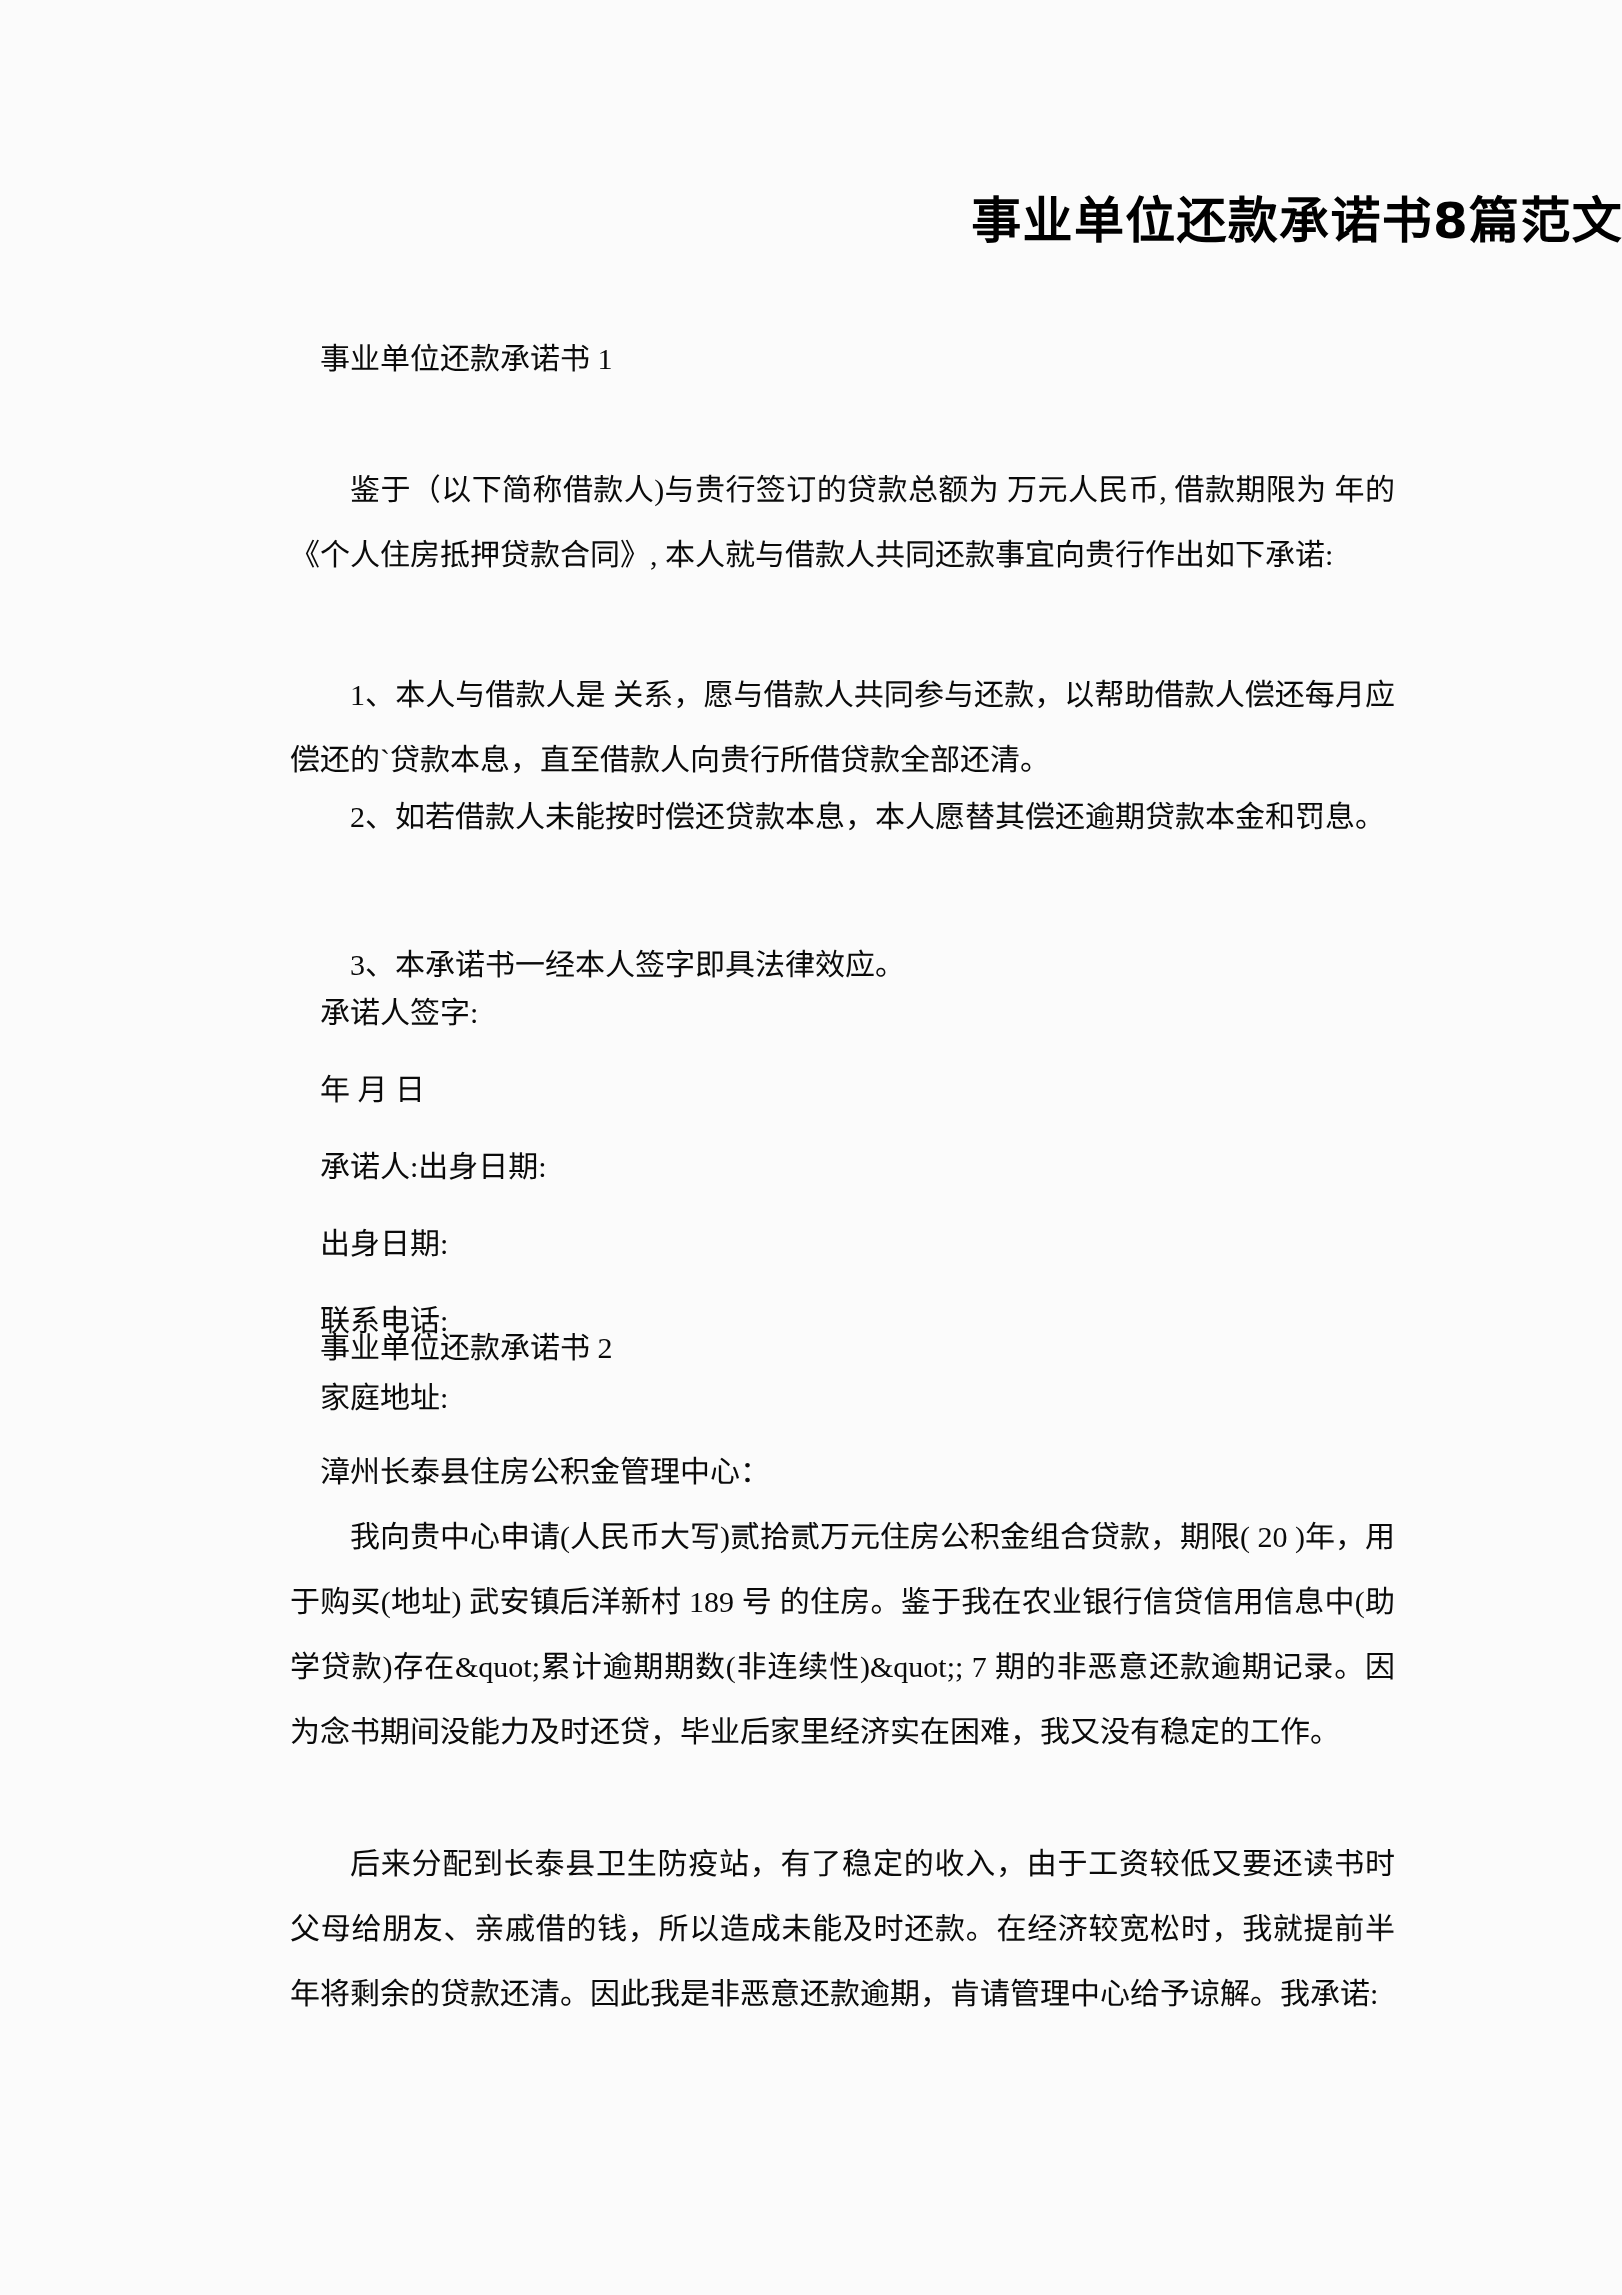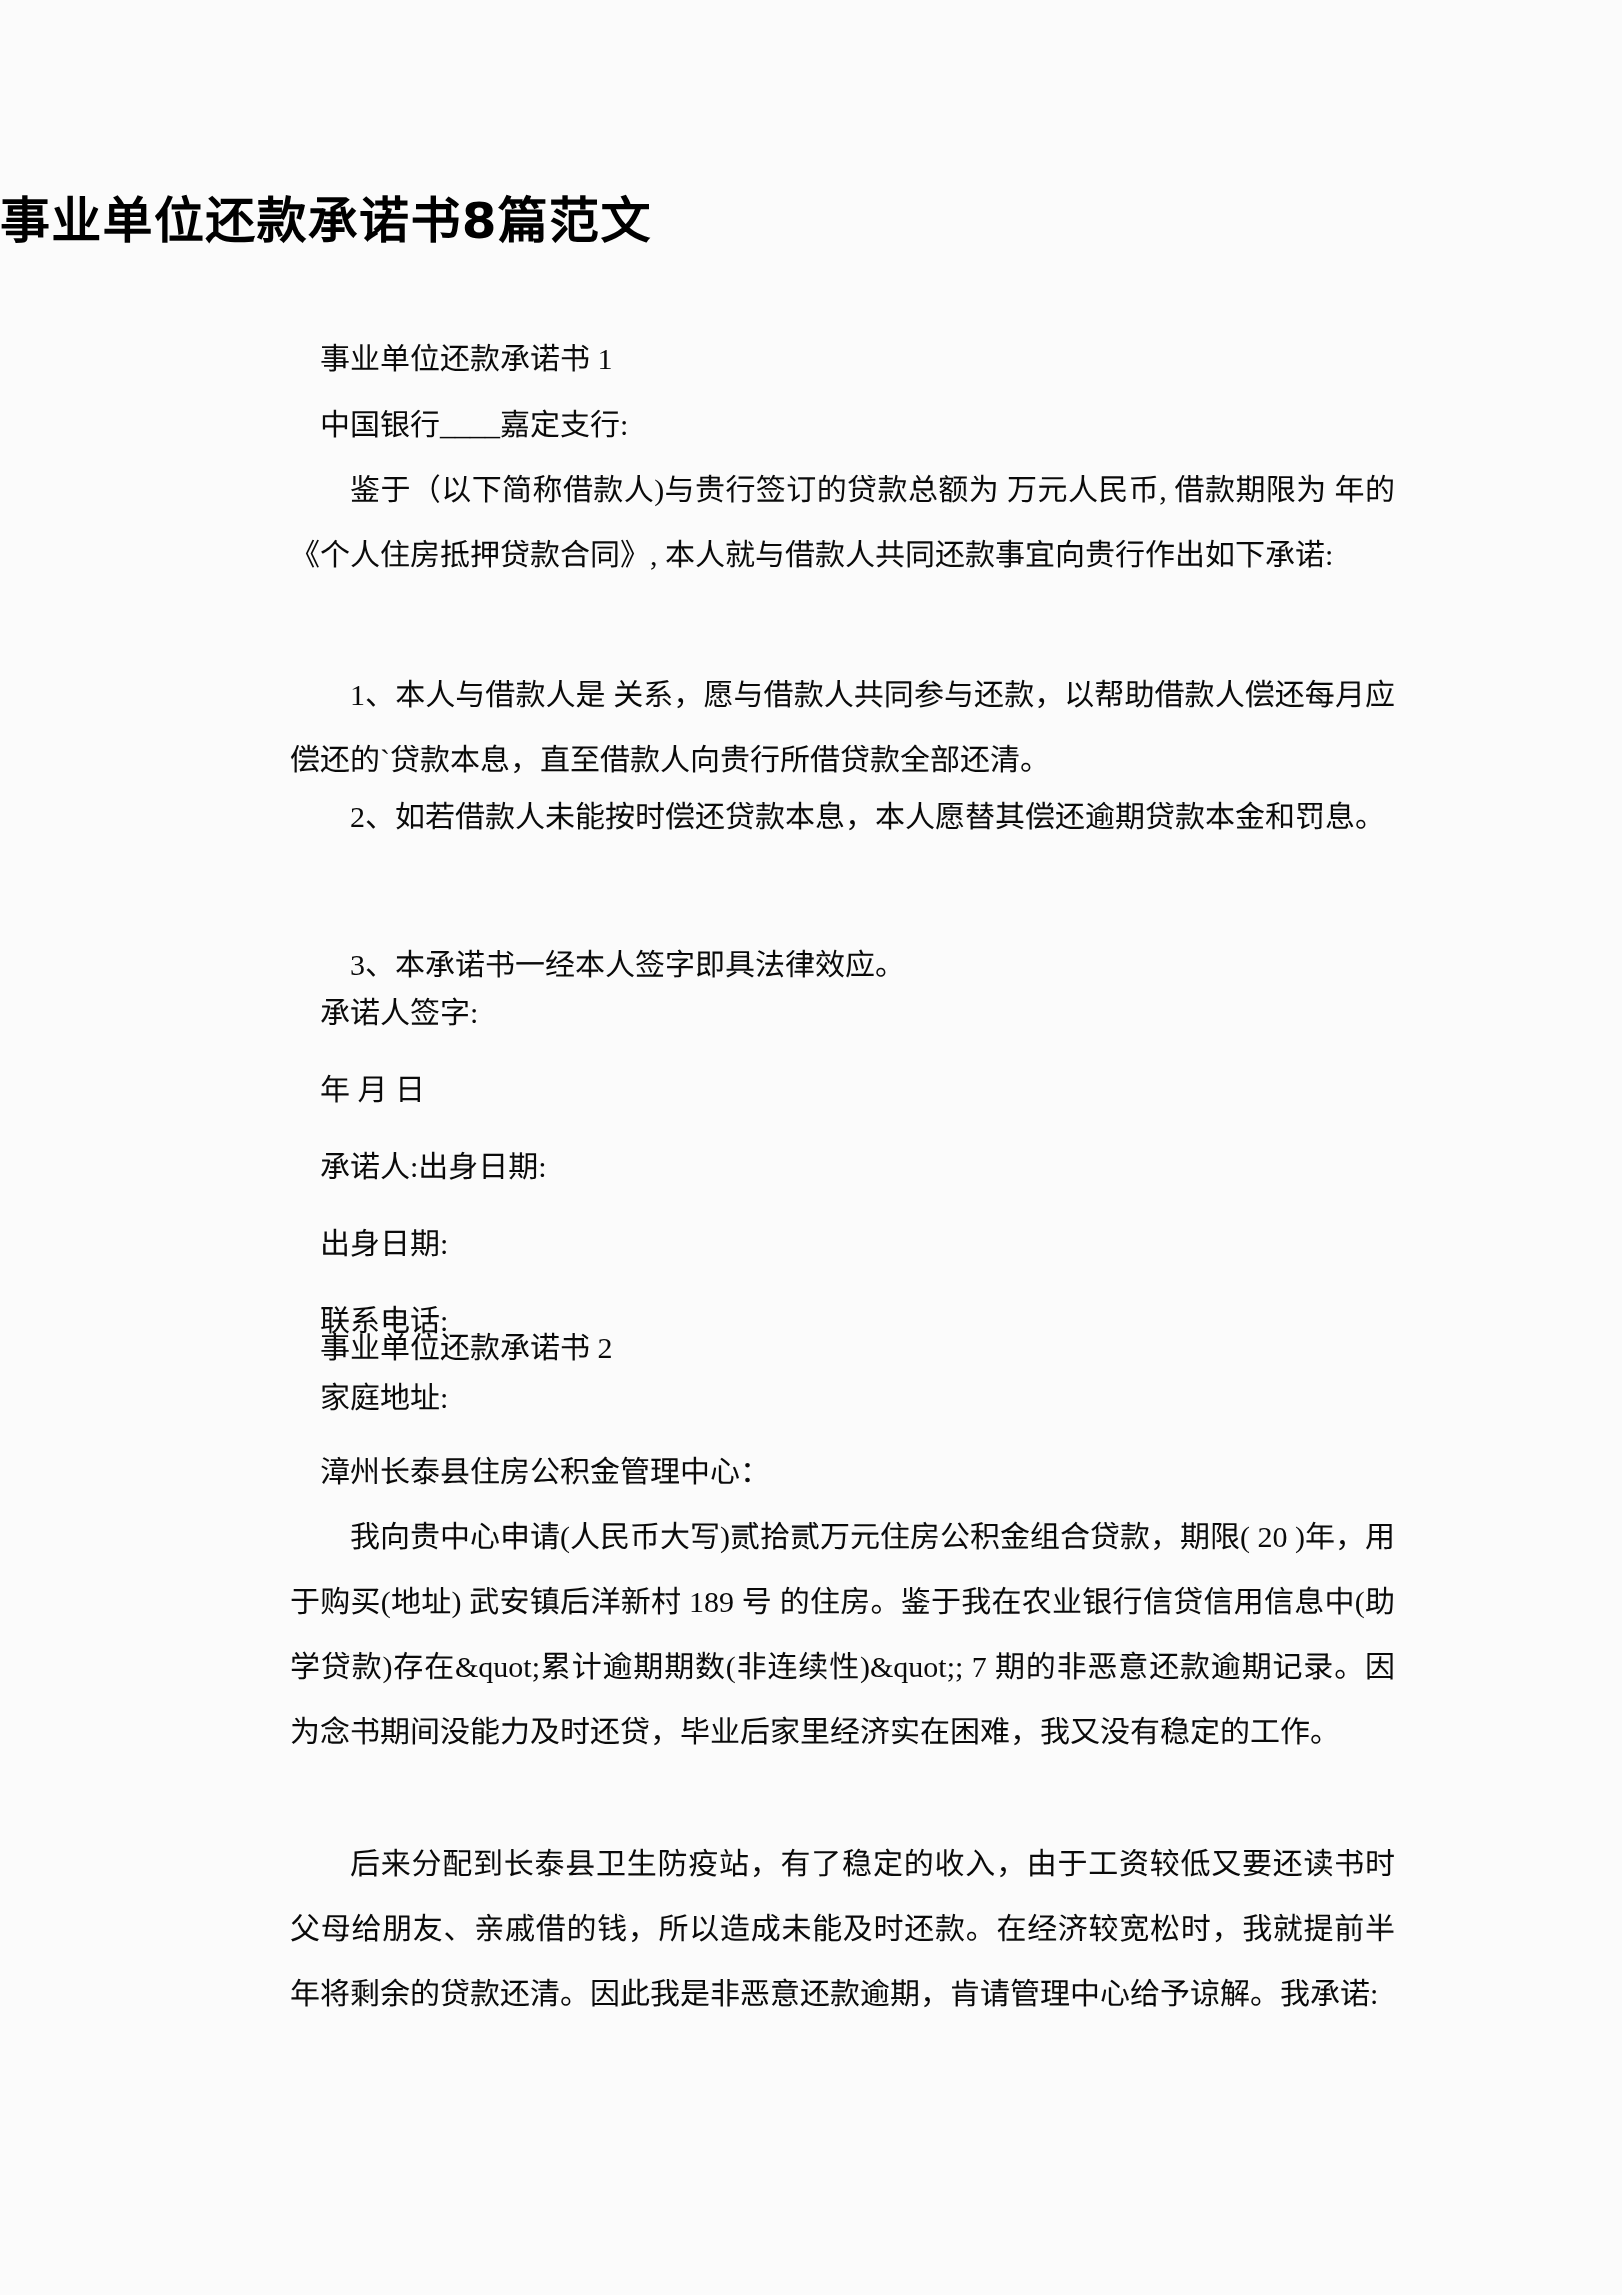--- a/index.html
+++ b/index.html
@@ -21,21 +21,21 @@
     -webkit-font-smoothing: antialiased;
   }
 
   
   .doc-title {
     font-family: "DejaVu Sans", "Liberation Sans", sans-serif;
     font-weight: 700;
     font-size: 50px;
     line-height: 1;
     letter-spacing: 1.3px;
-    text-align: left;
+    text-align: right;
     margin: 0;
     padding: 0;
     color: #000;
     white-space: nowrap;
   }
 
   .title-wrap {
     position: absolute;
     left: 0;
     top: 196px;
@@ -88,23 +88,20 @@
 <div class="page">
 
   <div class="title-wrap">
     <h1 class="doc-title">事业单位还款承诺书8篇范文</h1>
   </div>
 
   <div class="body-block" style="top:314px;">
     <p class="line">事业单位还款承诺书 1</p>
   </div>
 
-  <div class="body-block" style="top:380px;">
-    <p class="line">中国银行____嘉定支行:</p>
-  </div>
 
   <div class="body-block" style="top:445px;">
     <p class="para">鉴于（以下简称借款人)与贵行签订的贷款总额为 万元人民币, 借款期限为 年的《个人住房抵押贷款合同》, 本人就与借款人共同还款事宜向贵行作出如下承诺:</p>
   </div>
 
   <div class="body-block" style="top:650px;">
     <p class="para">1、本人与借款人是 关系，愿与借款人共同参与还款，以帮助借款人偿还每月应偿还的`贷款本息，直至借款人向贵行所借贷款全部还清。</p>
   </div>
 
   <div class="body-block" style="top:772px;">

